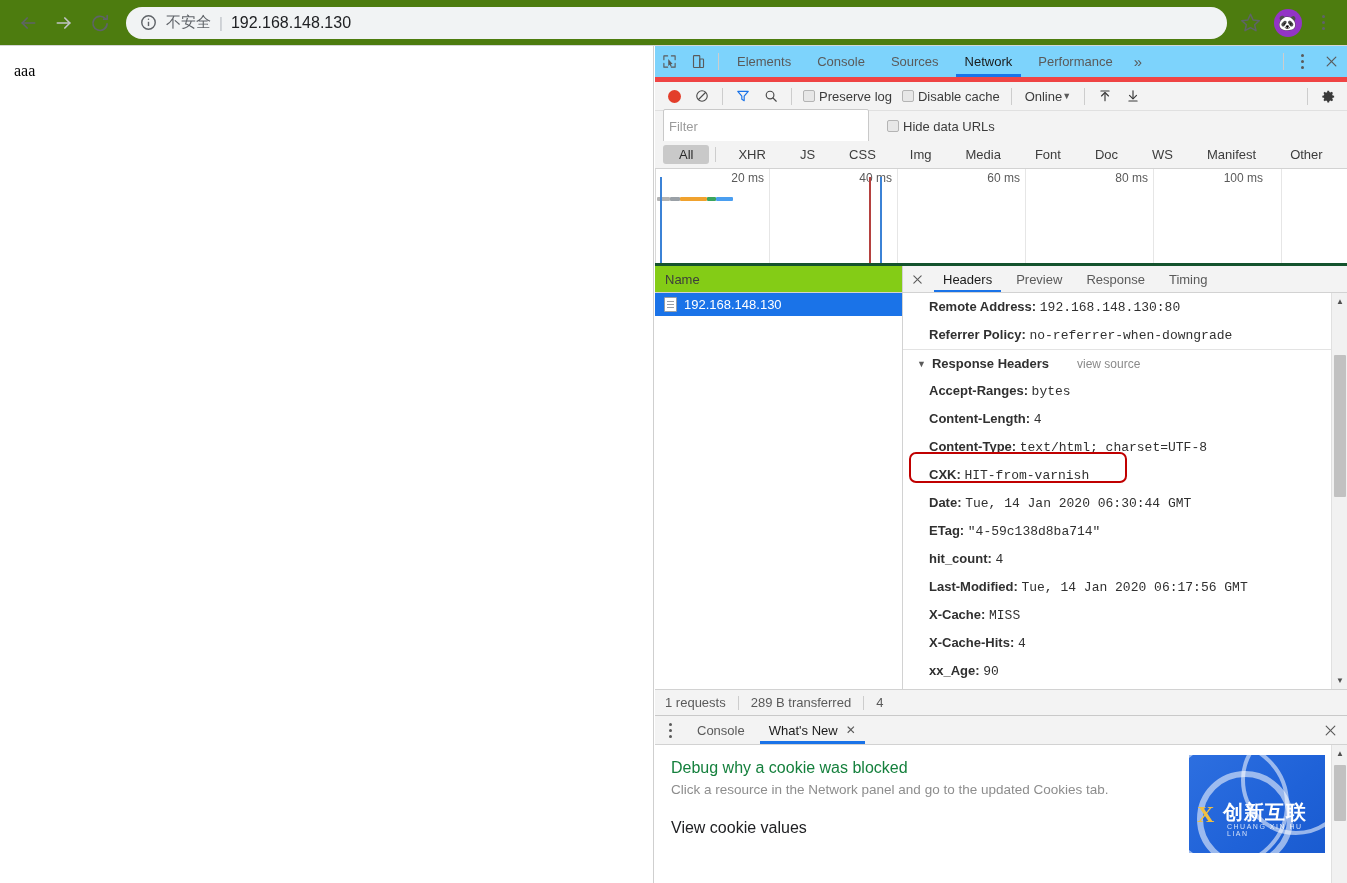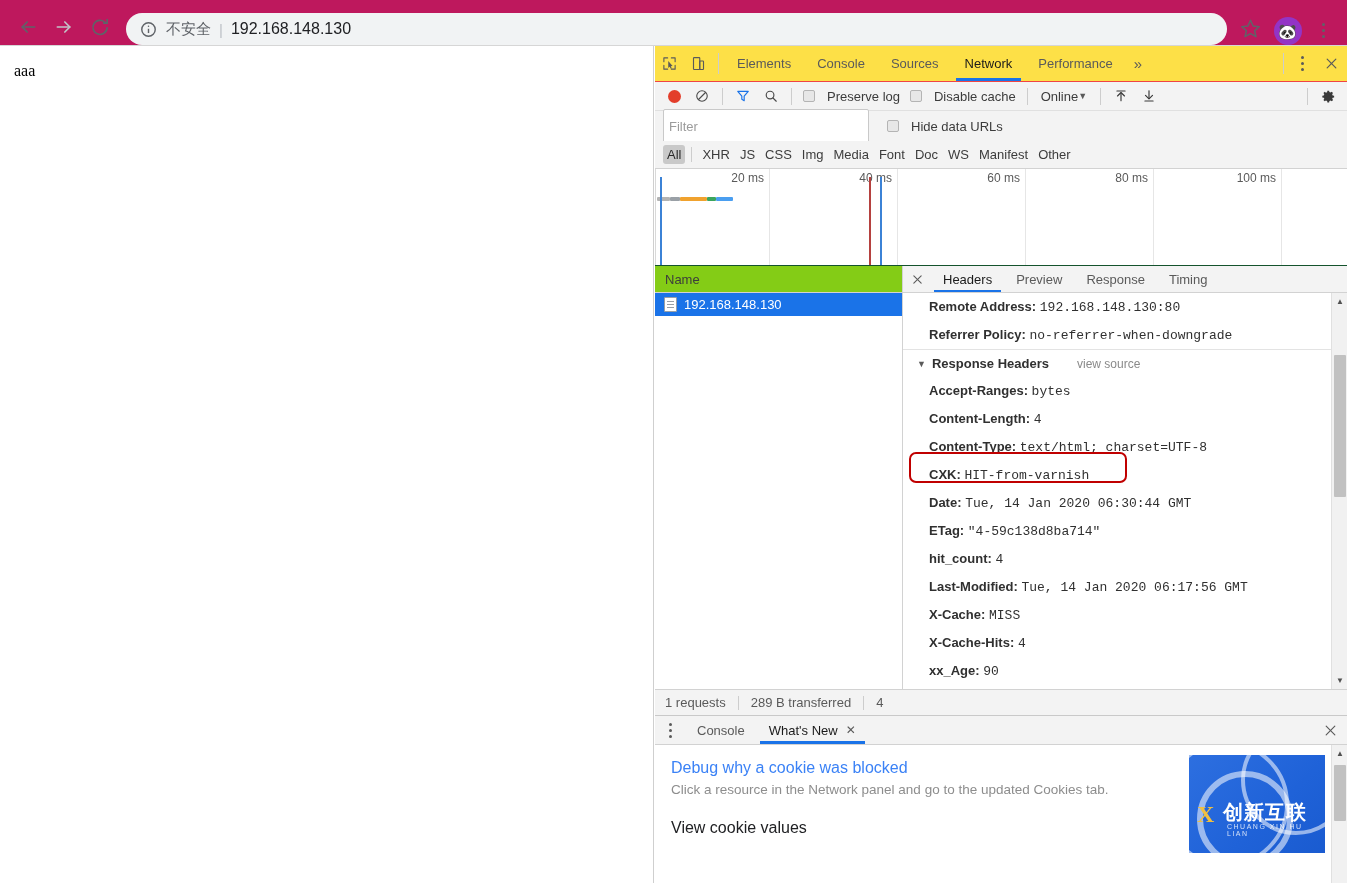--- a/index.html
+++ b/index.html
@@ -6,22 +6,22 @@
   html, body {
     width: 1347px; height: 883px;
     font-family: "Liberation Sans", sans-serif;
     background: #fff; overflow: hidden;
   }
   #app { position: relative; width: 1347px; height: 883px; background: #fff; }
 
   
   .browser-bar {
     position: absolute; left: 0; top: 0; width: 1347px; height: 46px;
-    background: #be185d; border-bottom: 1px solid #d6d6d6;
-    display: flex; align-items: flex-end; padding: 0 10px;
+    background: #4d7c0f; border-bottom: 1px solid #d6d6d6;
+    display: flex; align-items: center; padding: 0 10px;
   }
   .nav-btn {
     width: 36px; height: 36px; display: flex; align-items: center; justify-content: center;
     color: #5f6368; border-radius: 50%; flex: 0 0 auto;
   }
   .nav-btn.disabled { color: #c2c4c7; }
   .nav-btn svg { display: block; }
   .omnibox {
     flex: 1 1 auto; height: 32px; margin-left: 8px; margin-right: 6px;
     background: #f1f3f4; border-radius: 16px;
@@ -50,21 +50,21 @@
 
   
   .devtools {
     position: absolute; left: 655px; top: 46px; width: 692px; height: 837px;
     background: #fff; display: flex; flex-direction: column;
     font-family: "Liberation Sans", sans-serif;
   }
 
   .dt-tabbar {
     height: 36px; display: flex; align-items: stretch;
-    border-bottom: 1px solid #ef4444; background: #fde047; flex: 0 0 auto;
+    border-bottom: 5px solid #ef4444; background: #7dd3fc; flex: 0 0 auto;
   }
   .dt-icon-btn {
     width: 29px; display: flex; align-items: center; justify-content: center;
     color: #5a5a5a;
   }
   .dt-vsep { width: 1px; background: #cdcdcd; margin: 7px 5px; }
   .dt-tabs { display: flex; align-items: stretch; flex: 1 1 auto; }
   .dt-tab {
     padding: 0 13px; display: flex; align-items: center;
     font-size: 13px; color: #5a5a5a; position: relative; white-space: nowrap;
@@ -80,21 +80,21 @@
   .dt-close { width: 32px; display: flex; align-items: center; justify-content: center; font-size: 17px; color: #5a5a5a; }
 
   
   .net-toolbar {
     height: 29px; display: flex; align-items: center; gap: 2px;
     padding: 0 6px; border-bottom: 1px solid #e0e0e0; background: #f3f3f3; flex: 0 0 auto;
   }
   .tb-btn { width: 26px; height: 26px; display: flex; align-items: center; justify-content: center; }
   .rec-dot { width: 13px; height: 13px; border-radius: 50%; background: #e33e2b; display: block; }
   .tb-sep { width: 1px; height: 17px; background: #cdcdcd; margin: 0 5px; }
-  .tb-check { display: flex; align-items: center; gap: 12px; font-size: 13px; color: #3c3c3c; padding: 0 4px; white-space: nowrap; }
+  .tb-check { display: flex; align-items: center; gap: 4px; font-size: 13px; color: #3c3c3c; padding: 0 4px; white-space: nowrap; }
   .cbox { width: 12px; height: 12px; border: 1px solid #b4b4b4; background: #e7e7e7; border-radius: 2px; display:block;}
   .tb-select { display: flex; align-items: center; font-size: 13px; color: #3c3c3c; padding: 0 6px; }
   .tb-caret { font-size: 9px; color: #5a5a5a; }
   .tb-spacer { flex: 1 1 auto; }
 
   
   .filter-row {
     height: 30px; display: flex; align-items: center; padding: 0 8px; gap: 14px;
     background: #f3f3f3; flex: 0 0 auto;
   }
@@ -103,28 +103,28 @@
     font-size: 13px; color: #333; padding: 16px 5px; border-radius: 2px;
     font-family: "Liberation Sans", sans-serif; outline: none;
   }
   .filter-input::placeholder { color: #9b9b9b; }
 
   
   .type-row {
     height: 28px; display: flex; align-items: center; padding: 0 8px; gap: 2px;
     background: #f3f3f3; border-bottom: 1px solid #d2d2d2; flex: 0 0 auto;
   }
-  .type-chip { font-size: 13px; color: #3c3c3c; padding: 2px 4px; border-radius: 3px; white-space: nowrap; }
+  .type-chip { font-size: 13px; color: #3c3c3c; padding: 2px 16px; border-radius: 3px; white-space: nowrap; }
   .type-chip.active { background: #c9c9c9; color: #2a2a2a; }
   .type-div { width: 1px; height: 15px; background: #cdcdcd; margin: 0 4px; }
 
   
   .overview {
     height: 97px; position: relative; background: #fff;
-    border-bottom: 1px solid #14532d; flex: 0 0 auto; overflow: hidden;
+    border-bottom: 3px solid #14532d; flex: 0 0 auto; overflow: hidden;
   }
   .ov-ticklabels { position: absolute; left: 0; top: 0; right: 0; height: 20px; }
   .ov-tick { position: absolute; top: 2px; font-size: 12px; color: #5a5a5a; transform: translateX(-100%); padding-right: 5px; }
   .ov-gridline { position: absolute; top: 0; bottom: 0; width: 1px; background: #e6e6e6; }
   .ov-bar { position: absolute; height: 4px; border-radius: 1px; }
   .ov-vline { position: absolute; top: 8px; bottom: 0; width: 2px; }
 
   
   .panes { flex: 1 1 auto; display: flex; min-height: 0; }
   .req-list {
@@ -232,21 +232,21 @@
   }
   .dw-tabx { font-size: 12px; color: #5a5a5a; }
   .dw-spacer { flex: 1 1 auto; }
   .dw-close { width: 34px; display: flex; align-items: center; justify-content: center; font-size: 16px; color: #5a5a5a; }
 
   .wn-subtitle {
     height: 30px; display: flex; align-items: center; padding: 0 16px;
     font-size: 14px; color: #333; border-bottom: 1px solid #e3e3e3; flex: 0 0 auto;
   }
   .wn-body { flex: 1 1 auto; position: relative; overflow: hidden; padding: 14px 16px 0 16px; }
-  .wn-h { font-size: 16px; color: #3b82f6; margin-bottom: 4px; font-family: "Liberation Sans", sans-serif; }
+  .wn-h { font-size: 16px; color: #15803d; margin-bottom: 4px; font-family: "Liberation Sans", sans-serif; }
   .wn-p { font-size: 13.5px; color: #8d8d8d; line-height: 18px; max-width: 448px; }
   .wn-h2 { font-size: 16px; color: #202124; margin-top: 20px; }
 
   .watermark {
     position: absolute; right: 22px; top: 10px; width: 136px; height: 98px;
     background: linear-gradient(135deg, #2d6fe0 0%, #1f62d8 60%, #1a5bd0 100%);
     overflow: hidden;
   }
   .wm-ring {
     position: absolute; border: 4px solid rgba(255,255,255,.55); border-radius: 50%;
@@ -458,21 +458,21 @@
       <div class="ov-gridline" style="left:242px"></div>
       <div class="ov-gridline" style="left:370px"></div>
       <div class="ov-gridline" style="left:498px"></div>
       <div class="ov-gridline" style="left:626px"></div>
 
       <div class="ov-ticklabels">
         <div class="ov-tick" style="left:114px">20 ms</div>
         <div class="ov-tick" style="left:242px">40 ms</div>
         <div class="ov-tick" style="left:370px">60 ms</div>
         <div class="ov-tick" style="left:498px">80 ms</div>
-        <div class="ov-tick" style="left:626px">100 ms</div>
+        <div class="ov-tick" style="left:613px">100 ms</div>
       </div>
 
       <div class="ov-bar" style="left:2px;  width:13px; top:28px; background:#b3b3b3"></div>
       <div class="ov-bar" style="left:15px; width:10px; top:28px; background:#9aa0a6"></div>
       <div class="ov-bar" style="left:25px; width:27px; top:28px; background:#f0a22e"></div>
       <div class="ov-bar" style="left:52px; width:9px;  top:28px; background:#3ba55d"></div>
       <div class="ov-bar" style="left:61px; width:17px; top:28px; background:#4a9ef0"></div>
 
       <div class="ov-vline" style="left:5px;  background:#3b82d6"></div>
       <div class="ov-vline" style="left:214px;background:#b5413f"></div>

